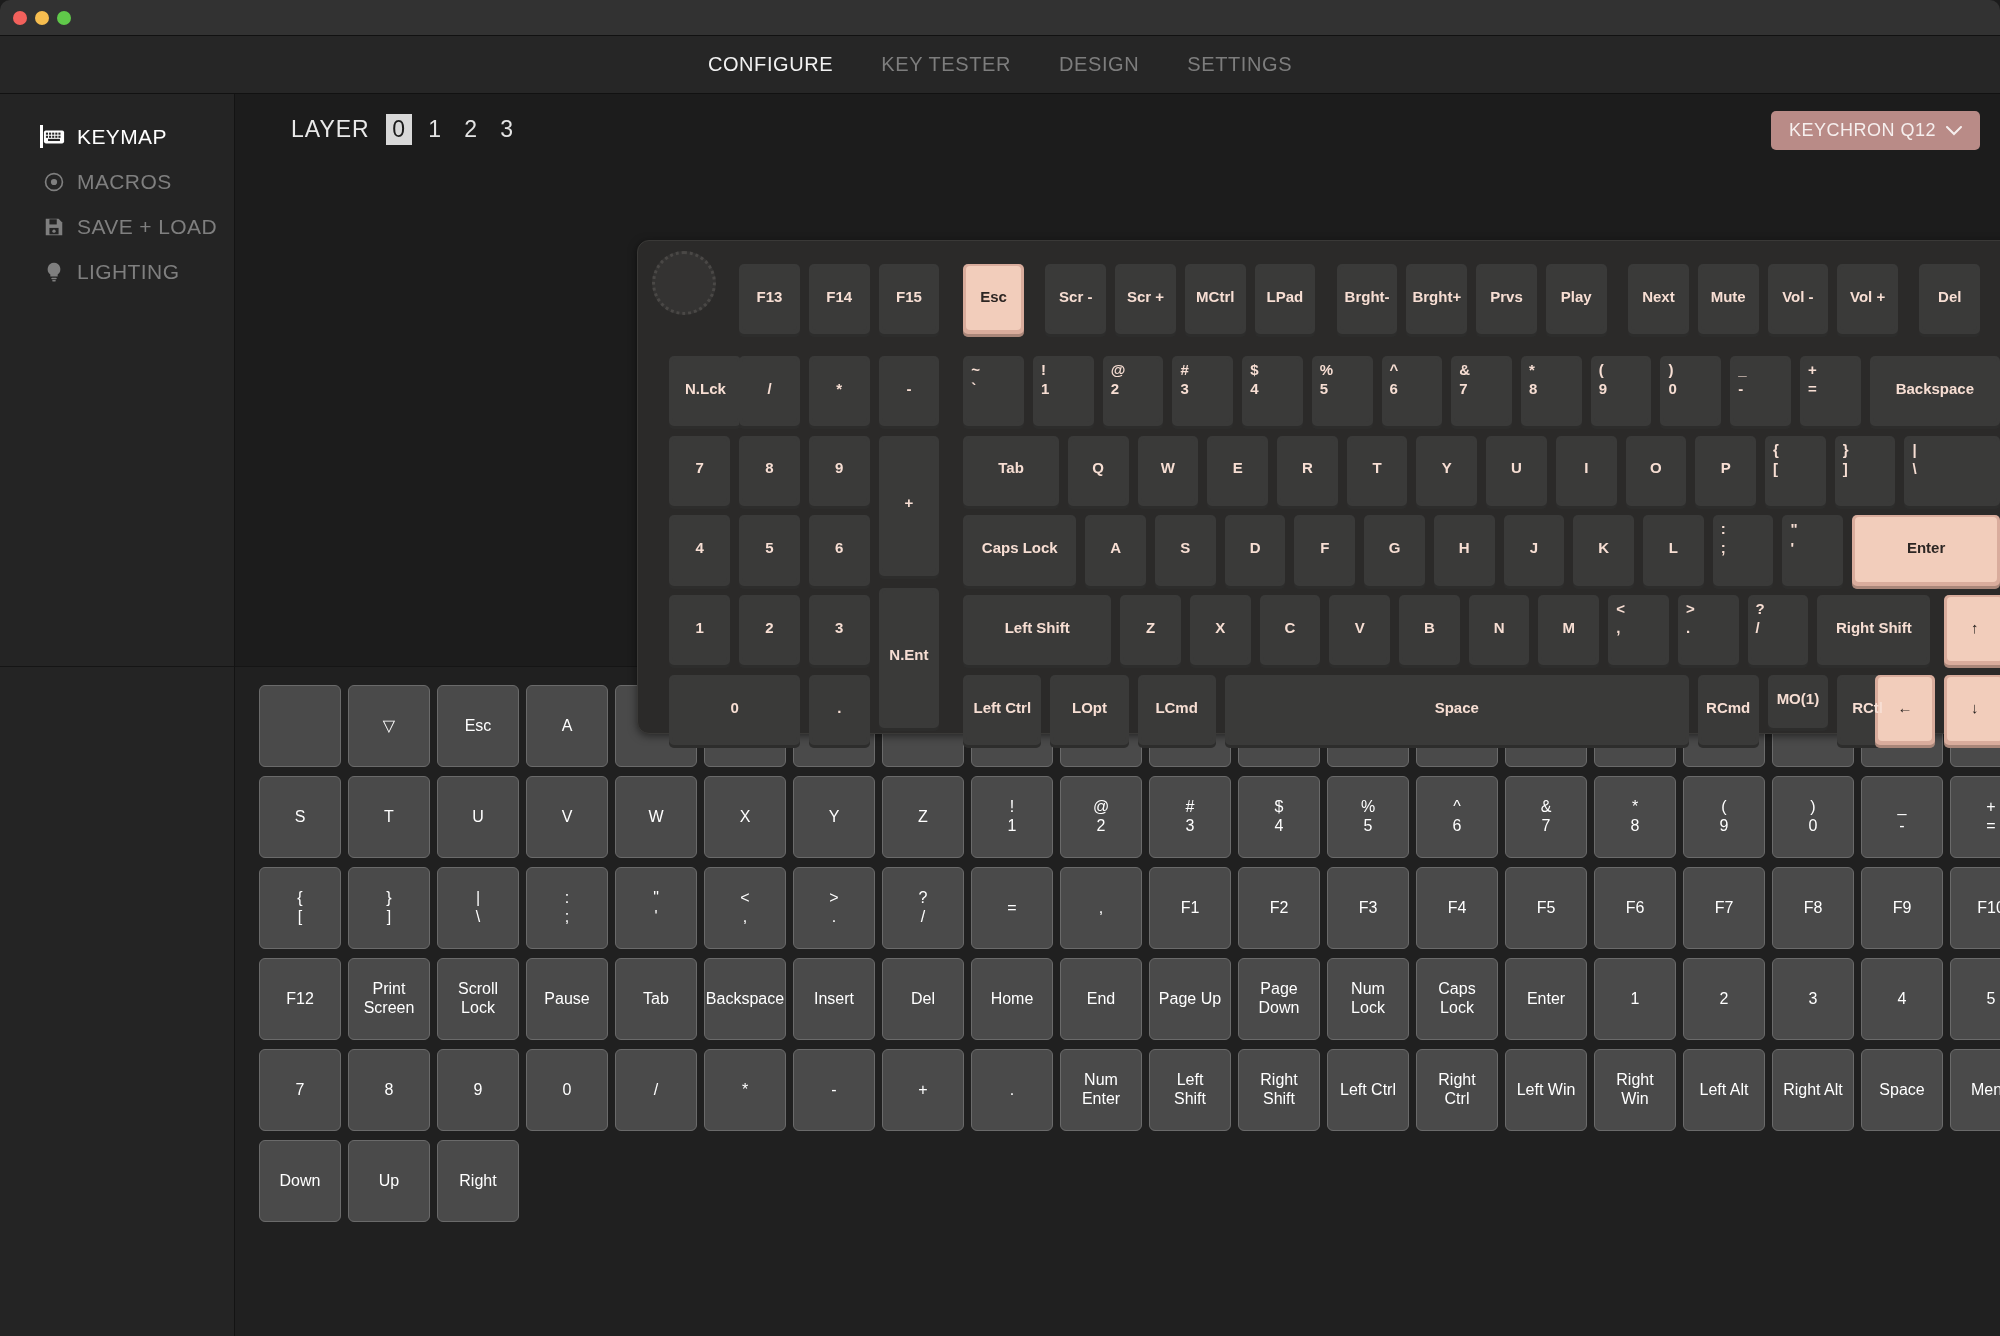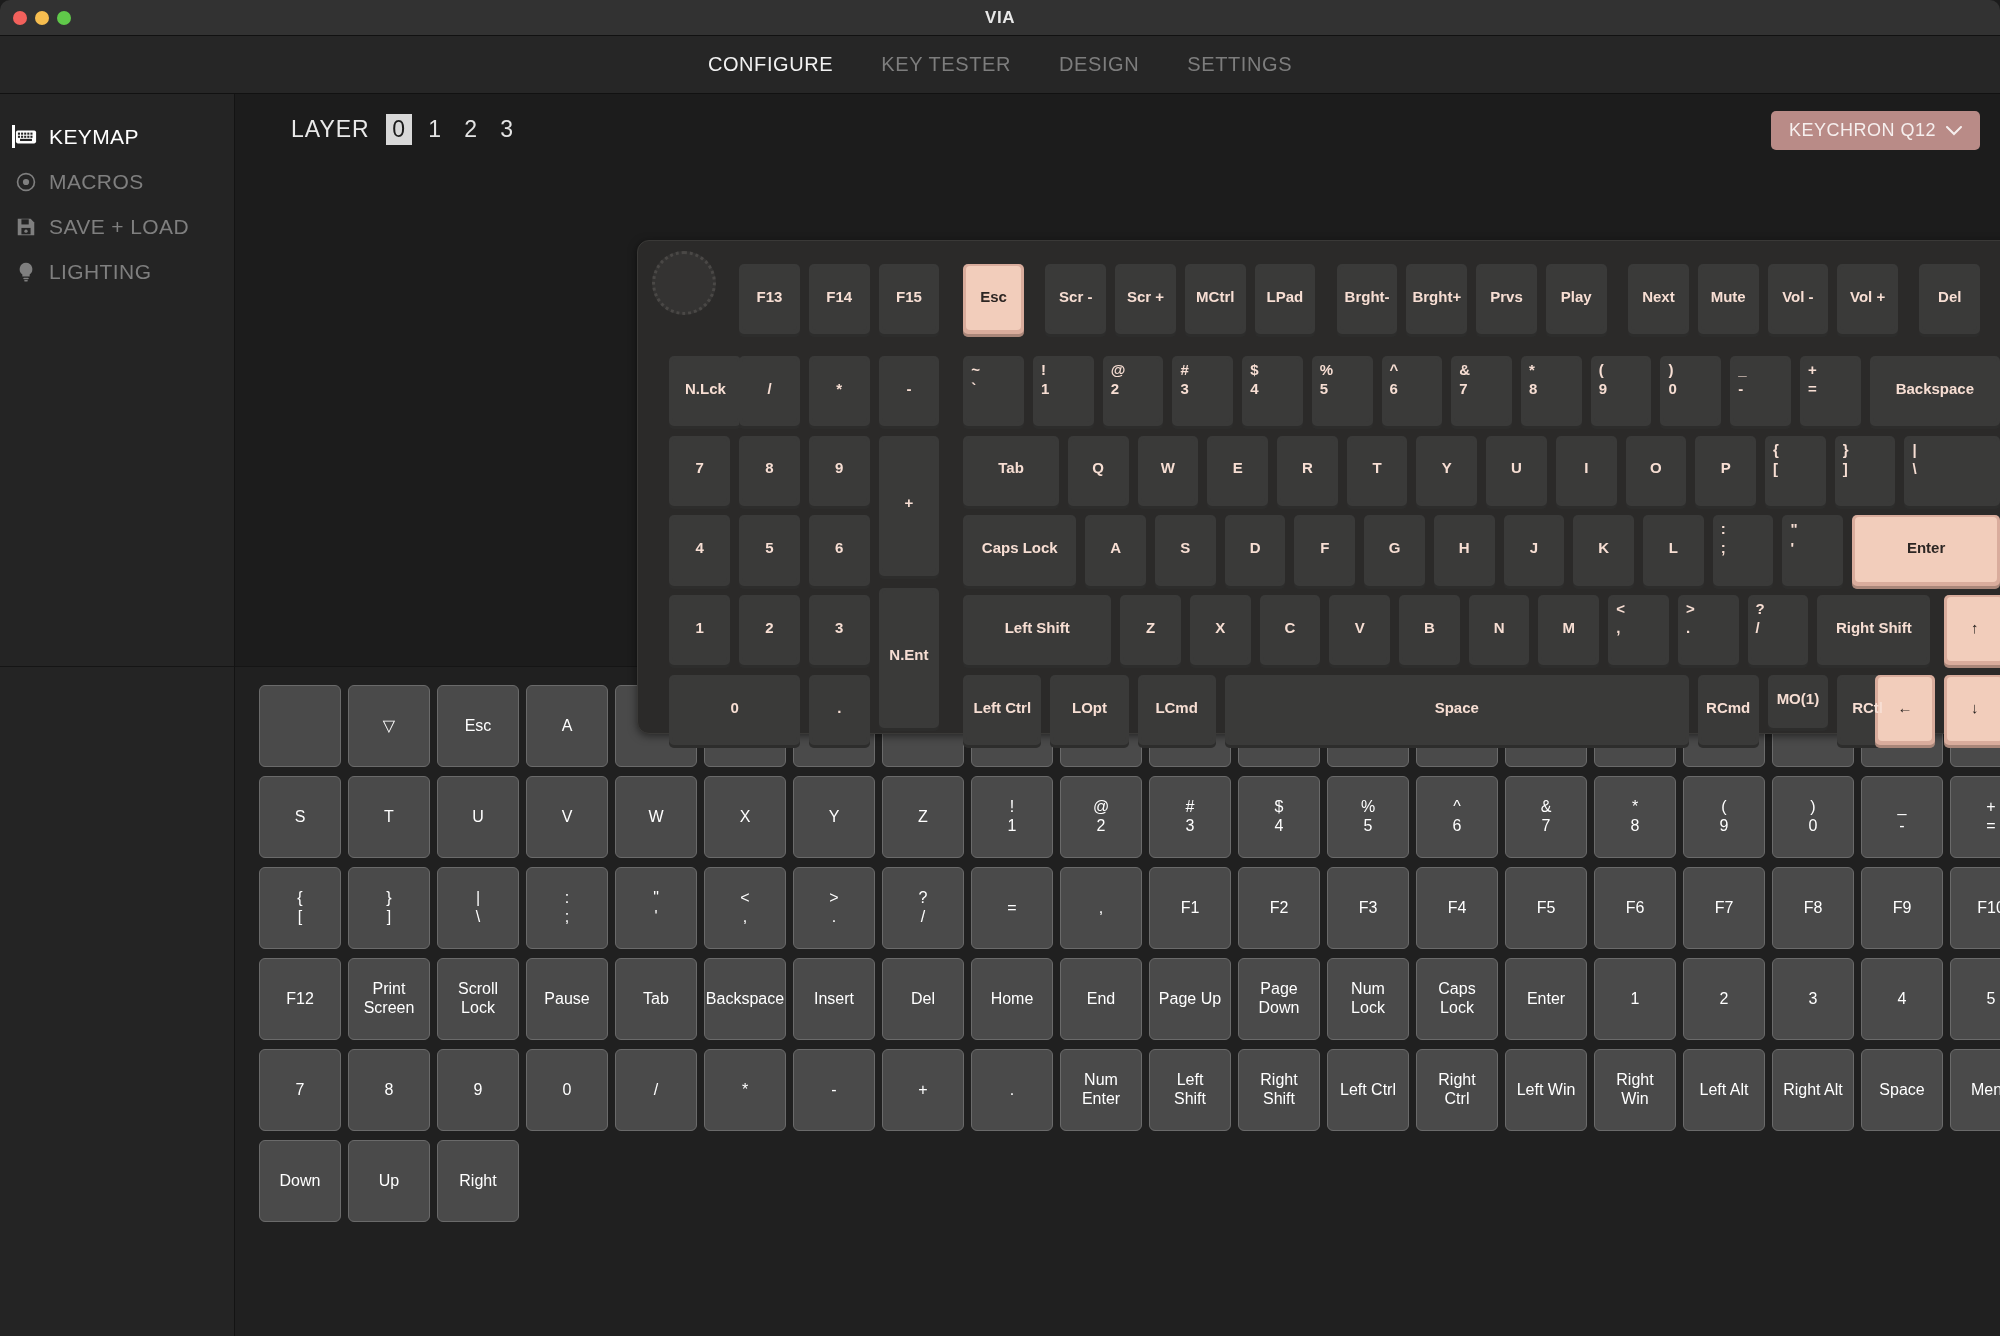--- a/index.html
+++ b/index.html
@@ -44,21 +44,21 @@
   .navtab.active { color: #f2f2f2; }
 
   
   .body-wrap { display: flex; height: calc(1336px - 36px - 58px); }
 
   .sidebar {
     width: 235px; background: #242424; flex: 0 0 235px;
     display: flex; flex-direction: column;
     border-right: 1px solid #131313;
   }
-  .side-top { padding-top: 20px; border-bottom: 1px solid #151515; height: 573px; }
+  .side-top { padding-top: 20px; border-bottom: 1px solid #151515; height: 573px; padding-left: 28px; }
   .side-bottom { padding-top: 22px; flex: 1; }
 
   .side-item {
     display: flex; align-items: center; gap: 11px;
     height: 45px; padding-left: 14px;
     color: #7f7f7f; font-size: 21px; letter-spacing: .4px;
     cursor: pointer; position: relative;
   }
   .side-item.active { color: #ffffff; }
   .side-item.active::before {
@@ -155,21 +155,20 @@
 </style>
 </head>
 <body>
 
 <div class="titlebar">
   <div class="traffic">
     <span class="dot red"></span>
     <span class="dot yellow"></span>
     <span class="dot green"></span>
   </div>
-  <div class="win-title">VIA</div>
 </div>
 
 <div class="topnav">
   <div class="navtab active">CONFIGURE</div>
   <div class="navtab">KEY TESTER</div>
   <div class="navtab">DESIGN</div>
   <div class="navtab">SETTINGS</div>
 </div>
 
 <div class="body-wrap">

